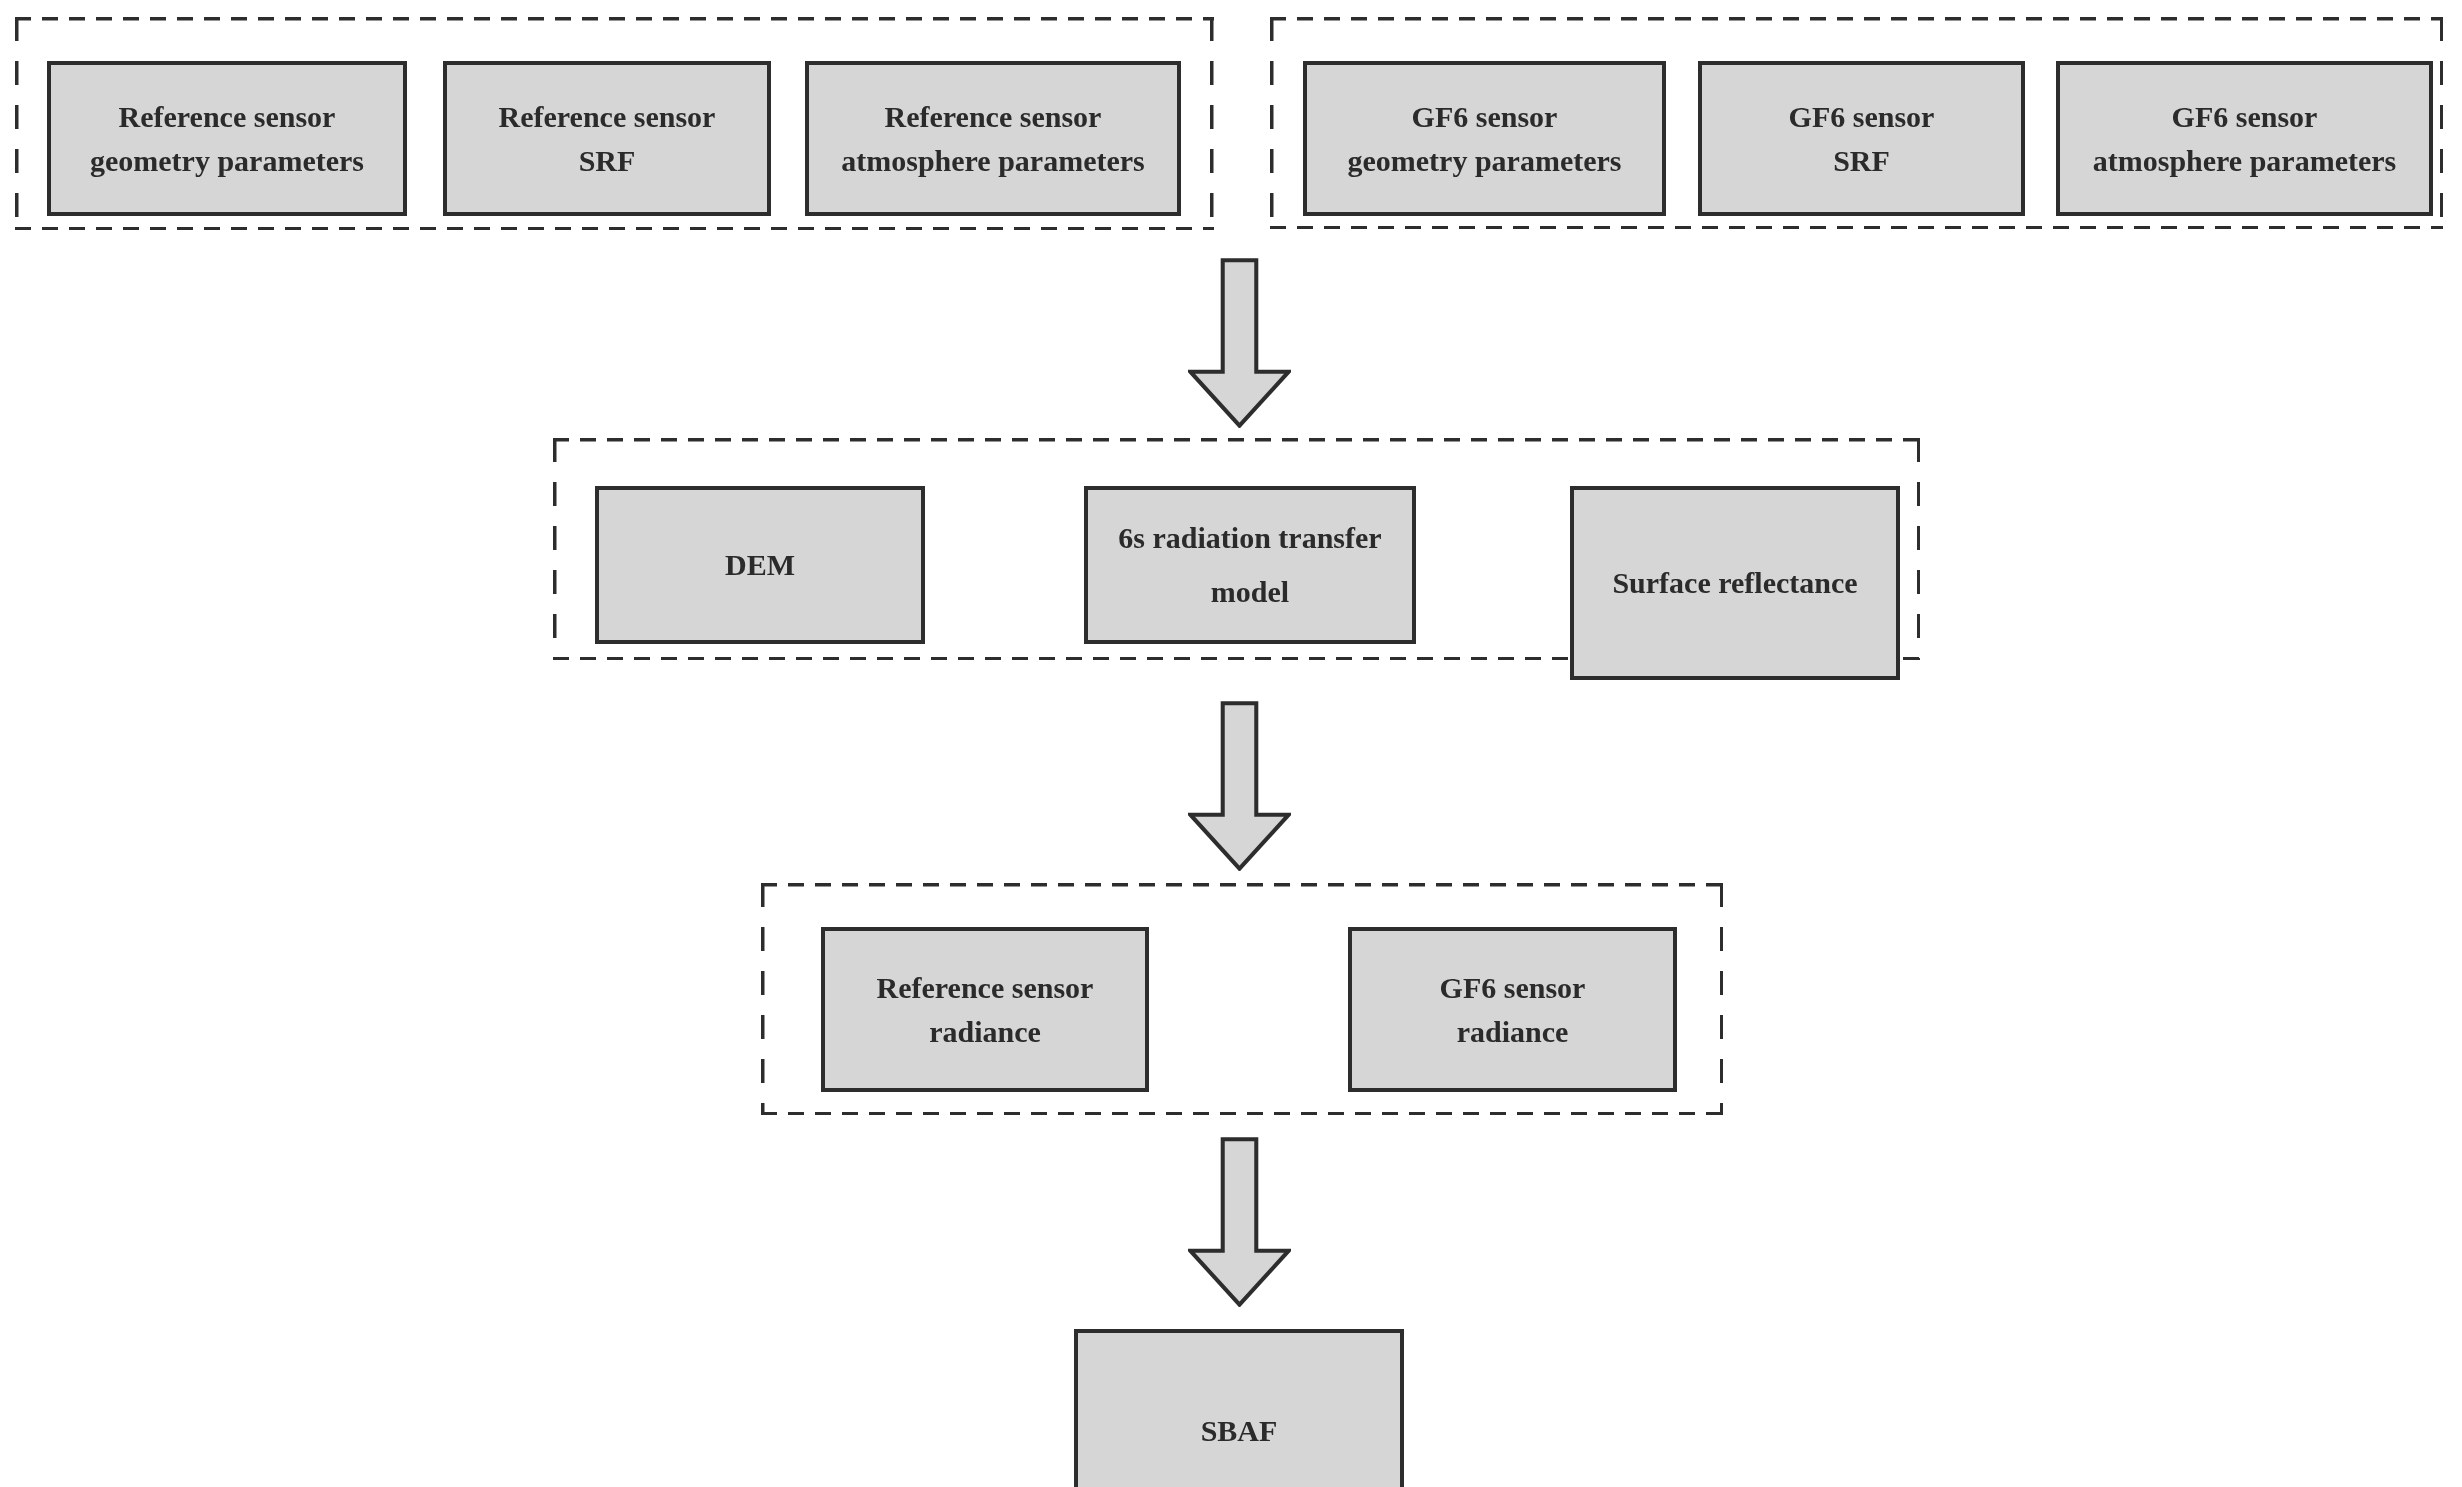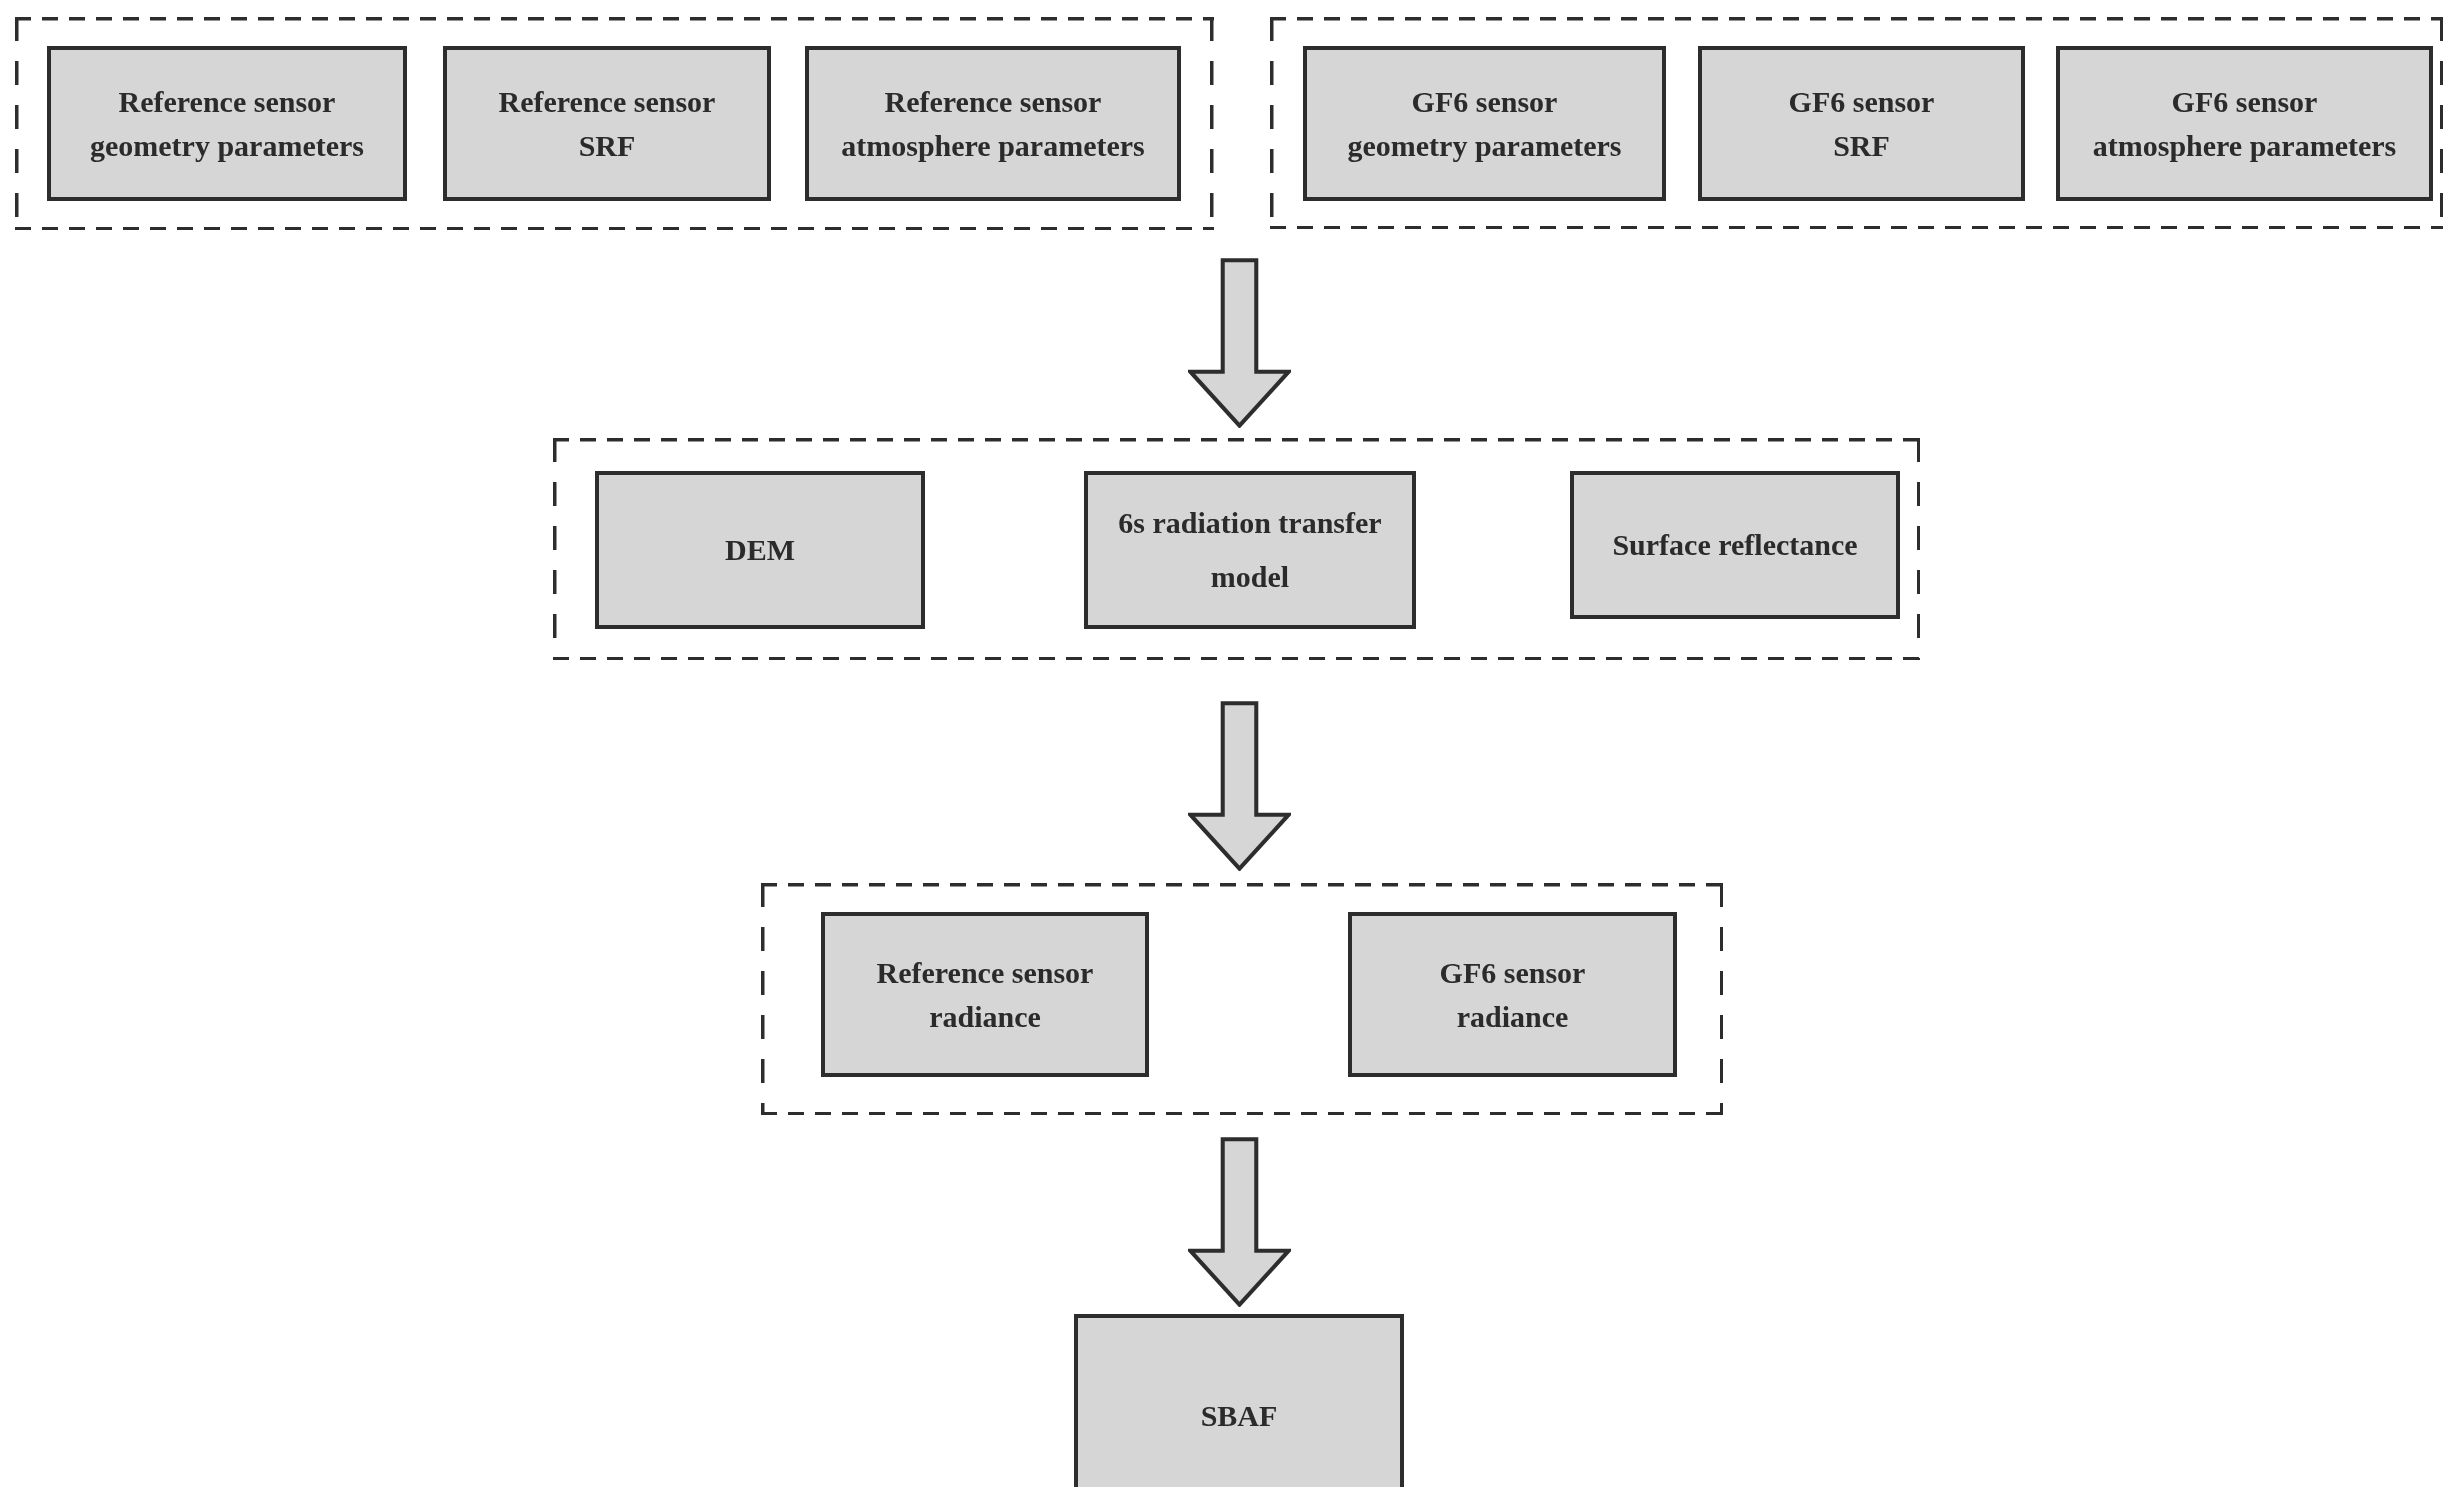--- a/index.html
+++ b/index.html
@@ -33,20 +33,21 @@
     border: 4px solid var(--line);
     display: flex;
     flex-direction: column;
     align-items: center;
     justify-content: center;
     text-align: center;
     color: var(--text);
     font-weight: bold;
     font-size: 30px;
     line-height: 44px;
+    margin-top: 15px;
   }
   .box .line { display: block; white-space: nowrap; }
   .arrow { position: absolute; width: 103px; height: 170px; }
   .arrow svg { display: block; width: 100%; height: 100%; }
   .arrow polygon { fill: var(--fill); stroke: var(--line); stroke-width: 7; stroke-linejoin: miter; }
 </style>
 </head>
 <body>
 
 <div class="stage">
@@ -89,21 +90,21 @@
 
   <div class="dashed-group" style="left:553px; top:438px; width:1367px; height:222px;">
   </div>
   <div class="box" style="left:595px; top:471px; width:330px; height:158px;">
     <span class="line">DEM</span>
   </div>
   <div class="box" style="left:1084px; top:471px; width:332px; height:158px;gap:10px;">
     <span class="line">6s radiation transfer</span>
     <span class="line">model</span>
   </div>
-  <div class="box" style="left:1570px; top:471px; width:330px; height:148px;">
+  <div class="box" style="left:1570px; top:471px; width:330px; height:194px;">
     <span class="line">Surface reflectance</span>
   </div>
 
   <div class="arrow" style="left:1188px; top:701px;">
     <svg viewBox="0 0 178 293" preserveAspectRatio="none" aria-hidden="true">
       <polygon points="60,4 118,4 118,196 174,196 89,289 4,196 60,196"></polygon>
     </svg>
   </div>
 
   <div class="dashed-group" style="left:761px; top:883px; width:962px; height:232px;">

